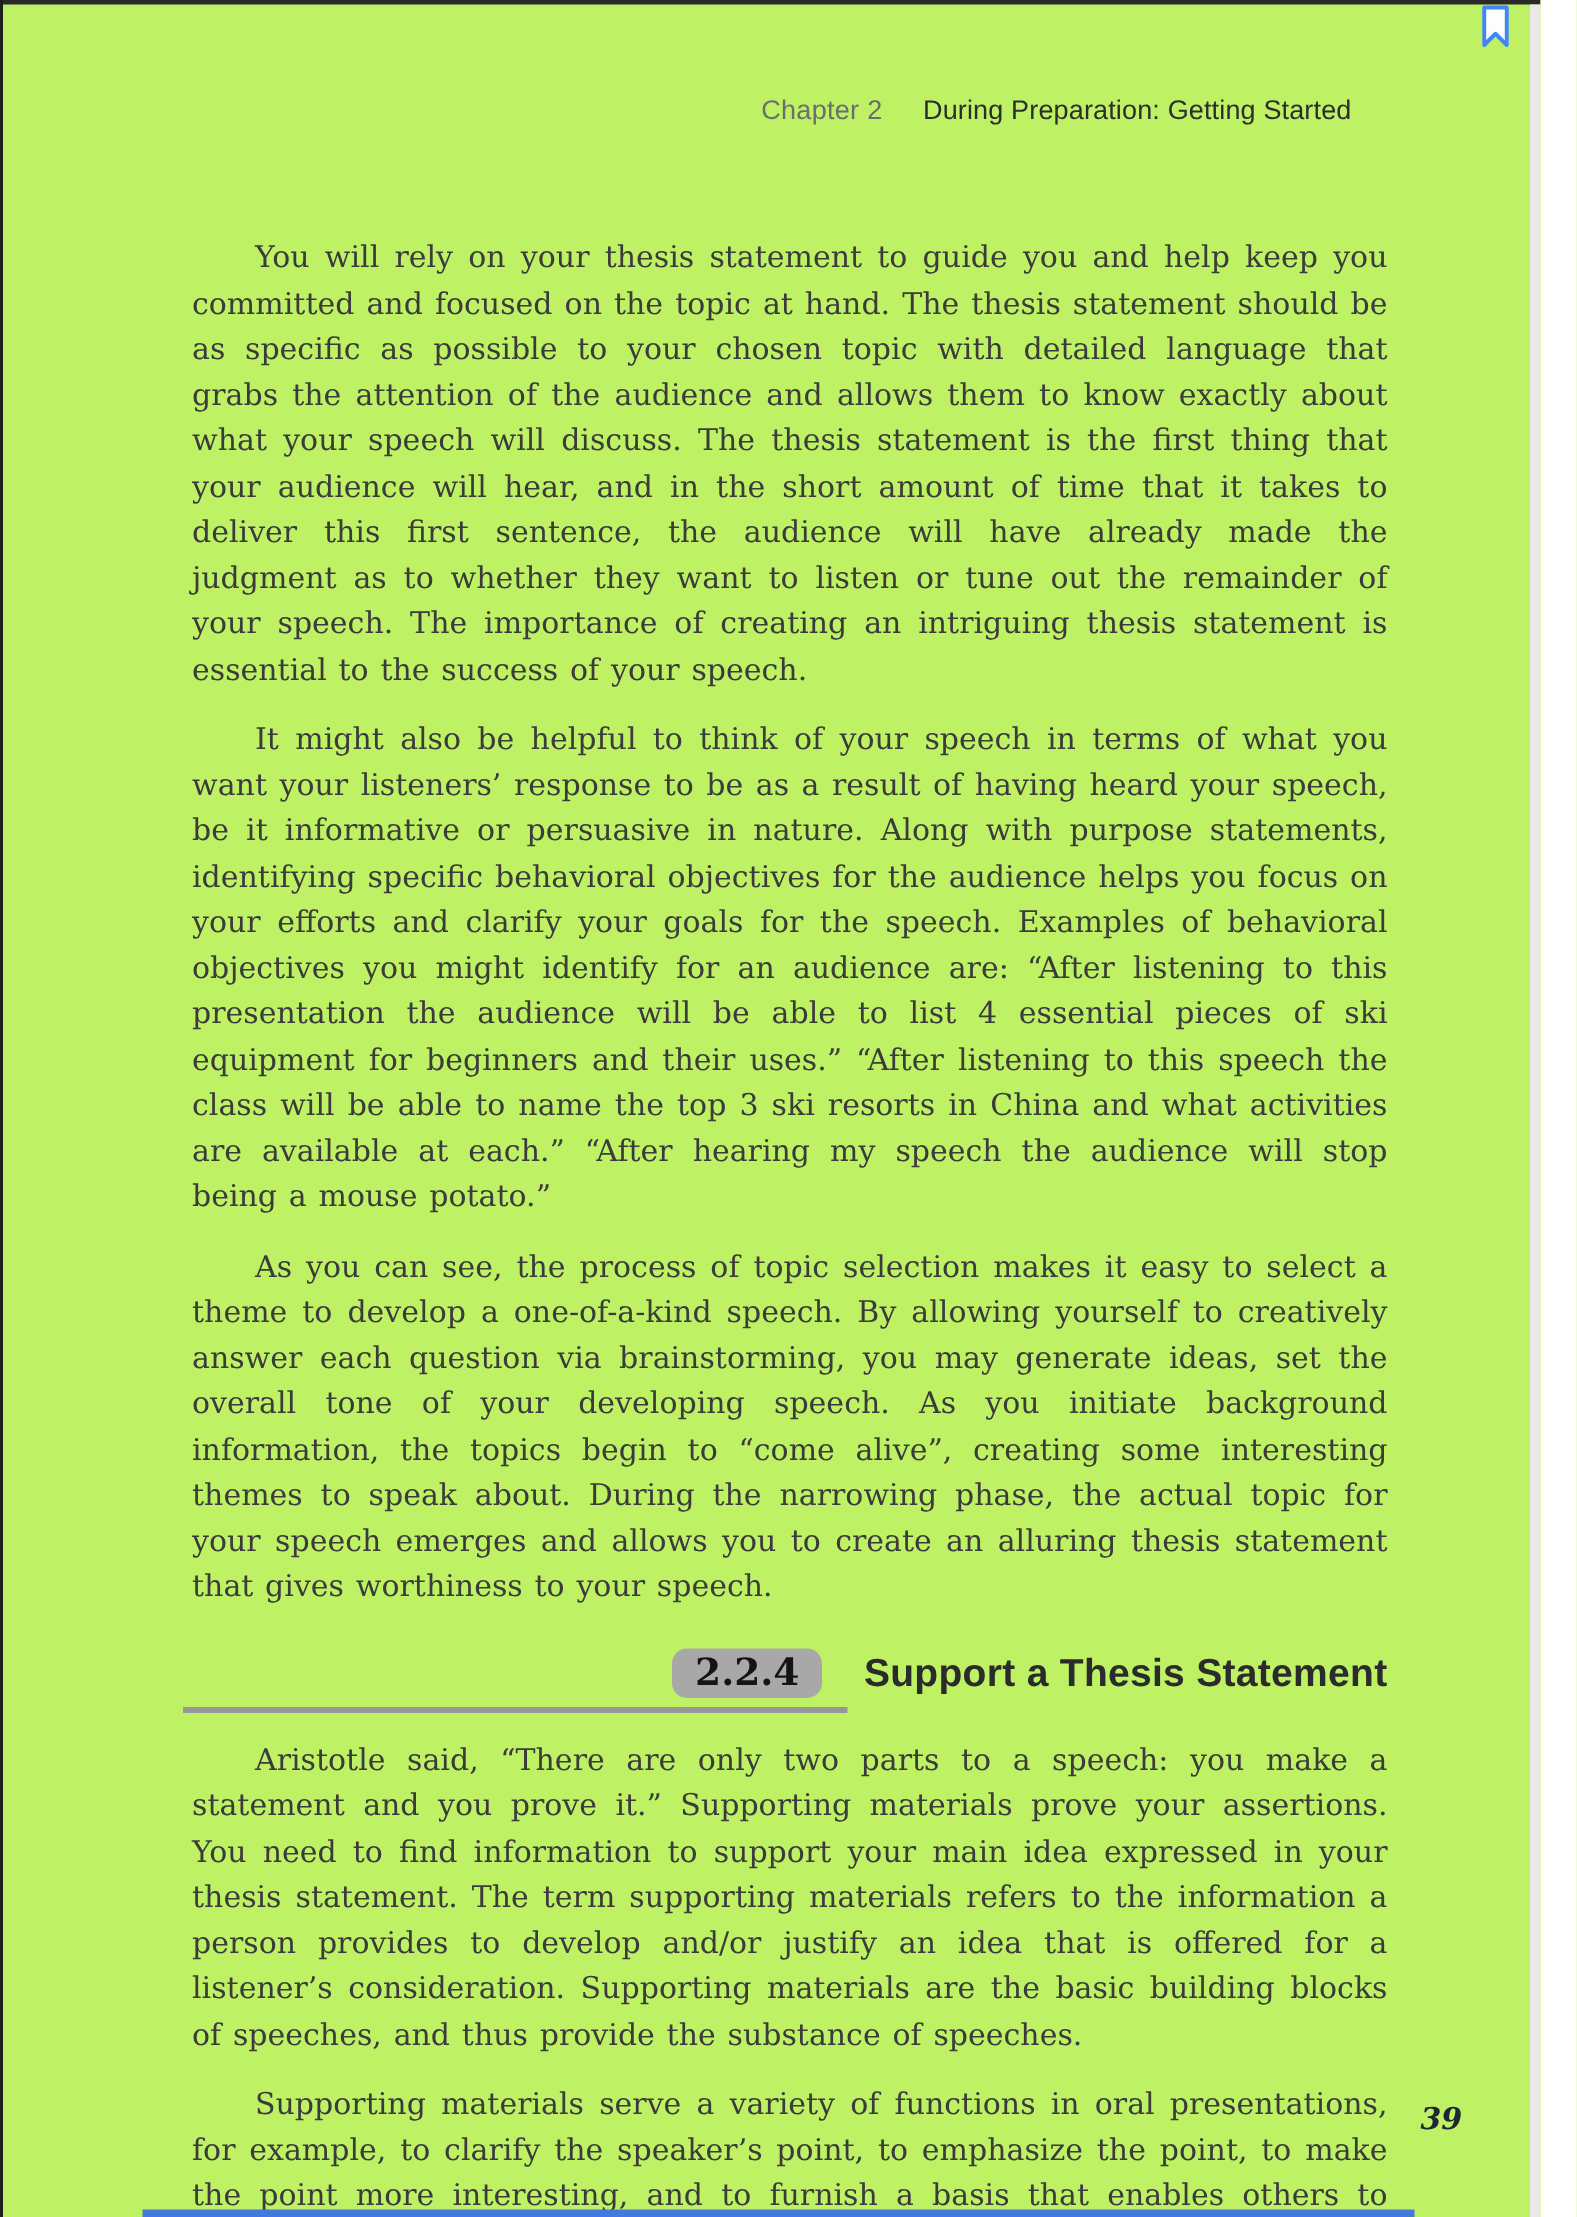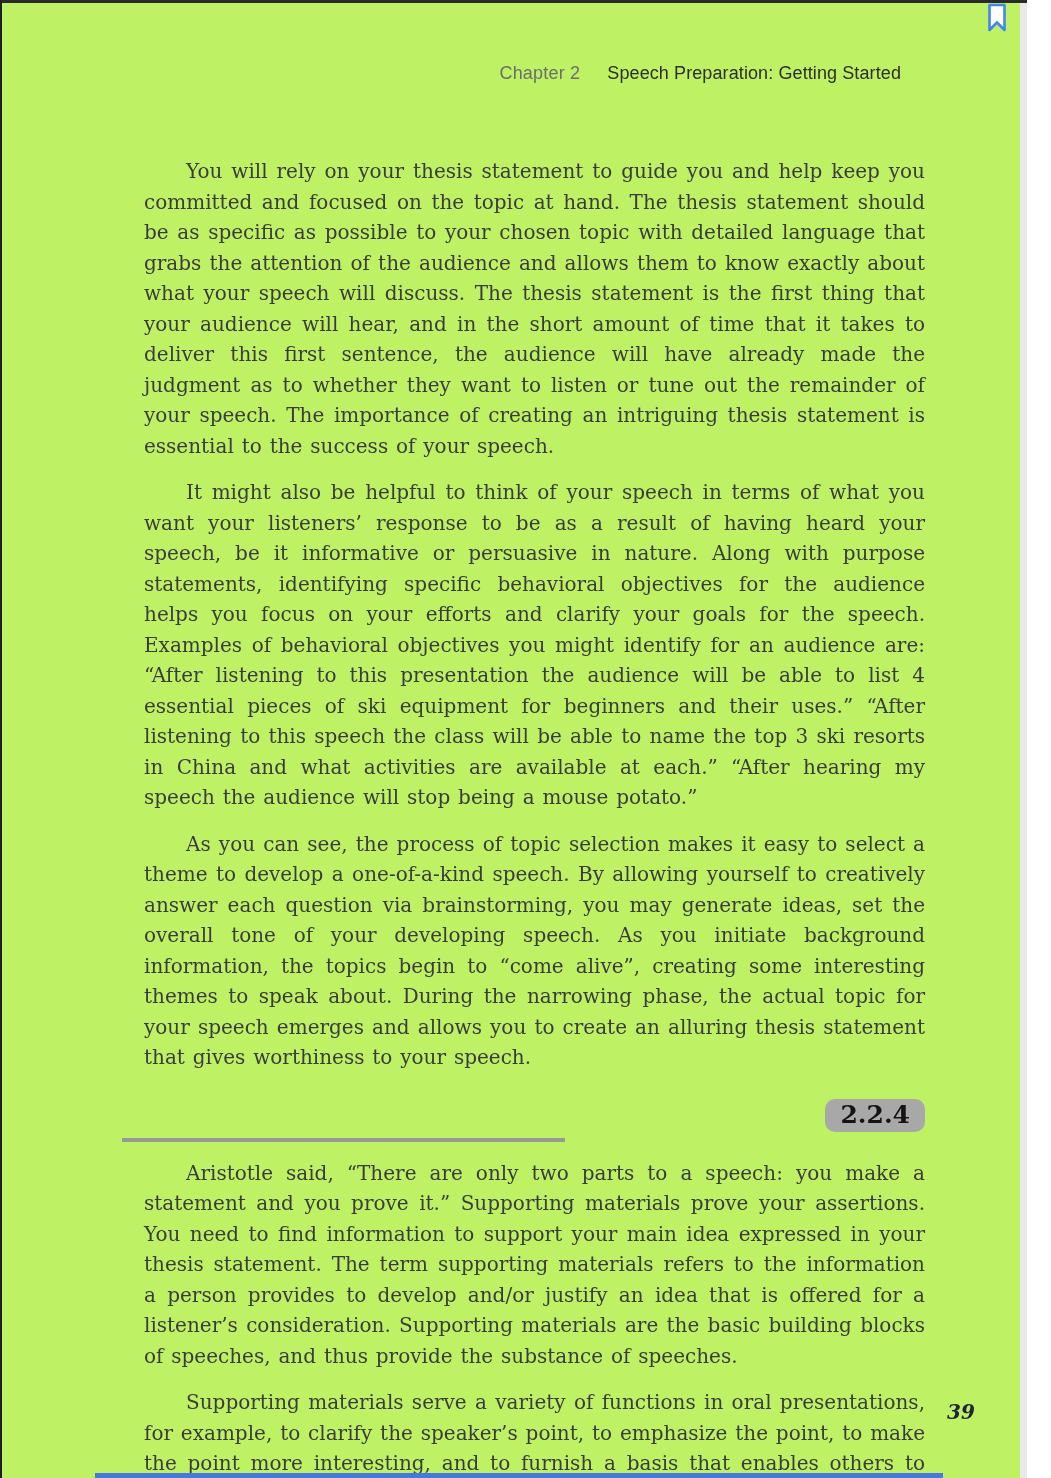--- a/index.html
+++ b/index.html
@@ -32,21 +32,21 @@
     display: flex; align-items: baseline; gap: 27px;
     font-family: "Liberation Sans", sans-serif;
     font-size: 18px;
   }
   .chapter-label { color: #6d6d6d; letter-spacing: 0.2px; }
   .chapter-title { color: #2d2d2d; font-weight: 500; letter-spacing: 0.1px; }
   main.body-text {
     position: absolute; left: 128px; top: 156px; width: 797px;
   }
   main.body-text p {
-    margin: 0 0 16px 16px;
+    margin: 0 0 16px 0;
     font-size: 20px;
     line-height: 30.5px;
     color: #3b3b3b;
     text-align: justify;
     text-indent: 42px;
     word-spacing: 1.5px;
   }
   .section-heading {
     position: relative;
     margin: 26px 0 16px 0;
@@ -98,31 +98,32 @@
   <div class="right-strip"></div>
 
   <div class="bookmark">
     <svg width="24" height="30" viewBox="0 0 24 30">
       <path d="M4.5 2 H19.5 V27 L12 19.5 L4.5 27 Z" fill="#fdfdfd" stroke="#4285f4" stroke-width="2.6" stroke-linejoin="round"></path>
     </svg>
   </div>
 
   <header class="running-header">
     <span class="chapter-label">Chapter 2</span>
-    <span class="chapter-title">Speech Preparation: Getting Started</span>
+    <span class="chapter-title">During Preparation: Getting Started</span>
   </header>
 
   <main class="body-text">
     <p>You will rely on your thesis statement to guide you and help keep you committed and focused on the topic at hand. The thesis statement should be as specific as possible to your chosen topic with detailed language that grabs the attention of the audience and allows them to know exactly about what your speech will discuss. The thesis statement is the first thing that your audience will hear, and in the short amount of time that it takes to deliver this first sentence, the audience will have already made the judgment as to whether they want to listen or tune out the remainder of your speech. The importance of creating an intriguing thesis statement is essential to the success of your speech.</p>
     <p>It might also be helpful to think of your speech in terms of what you want your listeners’ response to be as a result of having heard your speech, be it informative or persuasive in nature. Along with purpose statements, identifying specific behavioral objectives for the audience helps you focus on your efforts and clarify your goals for the speech. Examples of behavioral objectives you might identify for an audience are: “After listening to this presentation the audience will be able to list 4 essential pieces of ski equipment for beginners and their uses.” “After listening to this speech the class will be able to name the top 3 ski resorts in China and what activities are available at each.” “After hearing my speech the audience will stop being a mouse potato.”</p>
     <p>As you can see, the process of topic selection makes it easy to select a theme to develop a one-of-a-kind speech. By allowing yourself to creatively answer each question via brainstorming, you may generate ideas, set the overall tone of your developing speech. As you initiate background information, the topics begin to “come alive”, creating some interesting themes to speak about. During the narrowing phase, the actual topic for your speech emerges and allows you to create an alluring thesis statement that gives worthiness to your speech.</p>
 
     <div class="section-heading">
       <span class="section-rule"></span>
       <span class="section-badge">2.2.4</span>
+      <span class="section-title">Support a Thesis Statement</span>
     </div>
 
     <p>Aristotle said, “There are only two parts to a speech: you make a statement and you prove it.” Supporting materials prove your assertions. You need to find information to support your main idea expressed in your thesis statement. The term supporting materials refers to the information a person provides to develop and/or justify an idea that is offered for a listener’s consideration. Supporting materials are the basic building blocks of speeches, and thus provide the substance of speeches.</p>
     <p>Supporting materials serve a variety of functions in oral presentations, for example, to clarify the speaker’s point, to emphasize the point, to make the point more interesting, and to furnish a basis that enables others to believe the speaker’s point. Without supporting materials, a speech is little more than a string of assertions (claims without backing).</p>
   </main>
 
   <div class="page-number">39</div>
 
   <div class="bottom-bar"></div>
 

